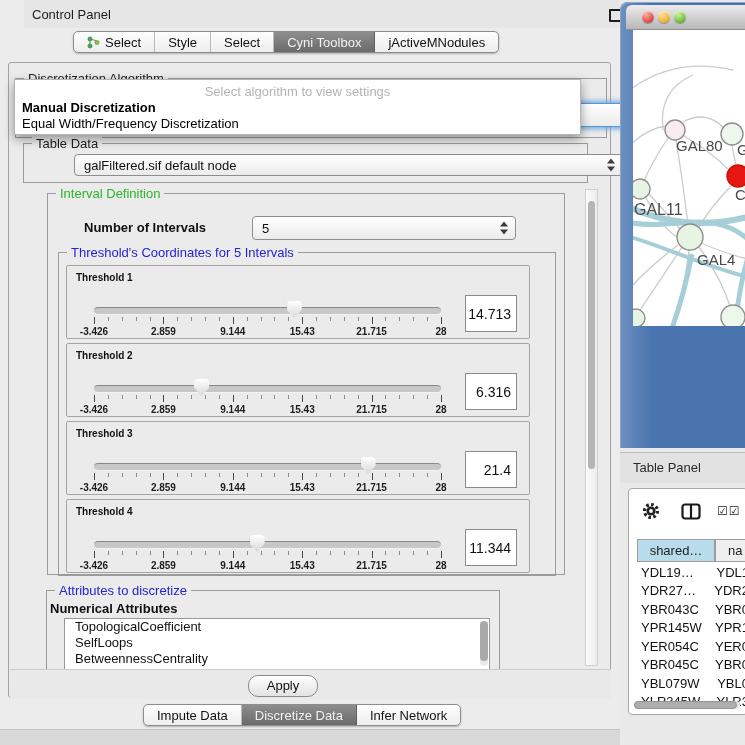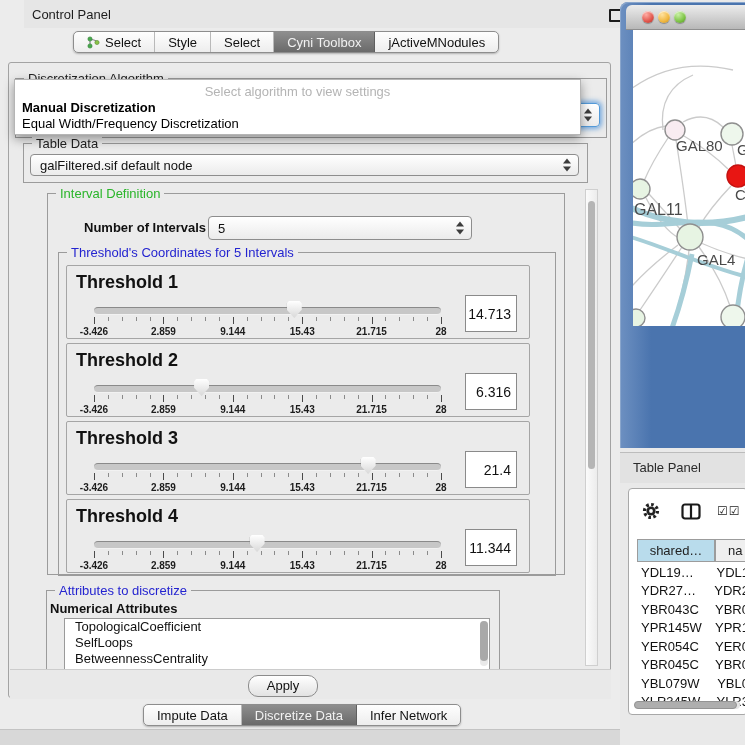--- a/index.html
+++ b/index.html
@@ -19,34 +19,34 @@
   .tab.selected{background:linear-gradient(#8e8e8e,#6a6a6a);color:#f2f2f2;border-right-color:#5f5f5f;}
   #top-tabs{left:73px;top:31px;}
   #bottom-tabs{left:143px;top:704px;}
   #bottom-strip{left:0;top:729px;width:620px;height:16px;background:#d8d8d8;border-top:1px solid #c3c3c3;}
   #cp-main{left:8px;top:62px;width:603px;height:636px;border:1px solid #a3a3a3;border-radius:3px;background:#ebebeb;box-sizing:border-box;}
   .group{position:absolute;border:1px solid #9b9b9b;border-radius:0;}
   .glabel{position:absolute;top:-8px;left:8px;background:#ebebeb;padding:0 4px;font-size:13px;color:#222;white-space:nowrap;}
   .glabel.green{color:#2ab52a;}
   .glabel.blue{color:#2424d0;}
   .combo{position:absolute;background:linear-gradient(#ffffff,#ebebeb);border:1px solid #8d8d8d;border-radius:4px;
-         font-size:13px;color:#111;display:flex;align-items:center;padding:0 24px 0 9px;box-sizing:border-box;}
+         font-size:13px;color:#111;display:flex;align-items:center;padding:0 24px 0 9px;box-sizing:border-box;margin-left:44px;}
   .spin{position:absolute;right:7px;top:50%;transform:translateY(-50%);width:8px;height:13px;}
   .spin:before,.spin:after{content:"";position:absolute;left:0;border-left:4px solid transparent;border-right:4px solid transparent;}
   .spin:before{top:0;border-bottom:5px solid #3c3c3c;}
   .spin:after{bottom:0;border-top:5px solid #3c3c3c;}
   .combo.focus{border-color:#549ad8;box-shadow:0 0 5px 2px rgba(88,152,219,.8);}
   #algo-popup{left:5px;top:16px;width:565px;height:54px;background:#fff;border:1px solid #b5b5b5;
               box-shadow:0 4px 10px rgba(0,0,0,.38);z-index:40;}
   #popup-hint{position:absolute;left:0;top:4px;width:100%;text-align:center;font-size:13px;color:#b4b4b4;}
   .popup-item{position:absolute;left:7px;font-size:13px;color:#000;white-space:nowrap;}
   .popup-item.bold{font-weight:bold;}
   
   .tbox{position:absolute;left:7px;width:462px;height:72px;border:1px solid #a5a5a5;border-radius:2px;}
-  .tbox-label{position:absolute;left:9px;top:6px;font-size:18px;font-weight:bold;color:#111;}
+  .tbox-label{position:absolute;left:9px;top:6px;font-size:10px;font-weight:bold;color:#111;}
   .track{position:absolute;left:27px;top:41px;width:347px;height:6px;border-radius:4px;background:#c7c7c7;
          border-top:1px solid #8a8a8a;border-bottom:1px solid #f2f2f2;}
   .thumb{position:absolute;top:35px;width:15px;height:17px;background:linear-gradient(#ffffff,#d8d8d8);
          clip-path:polygon(14% 0,86% 0,100% 14%,100% 52%,50% 100%,0 52%,0 14%);
          filter:drop-shadow(0 0 1px #777);z-index:3;}
   .ticks{position:absolute;left:27px;top:51px;width:347px;height:8px;}
   .tick{position:absolute;top:0;width:1px;height:7px;background:#4a4a4a;}
   .tick.minor{height:4px;background:#8a8a8a;}
   .tlabels{position:absolute;left:27px;top:60px;width:347px;height:11px;}
   .tlabels span{position:absolute;top:0;transform:translateX(-50%);font-size:10px;font-weight:bold;color:#1d1d1d;white-space:nowrap;}

